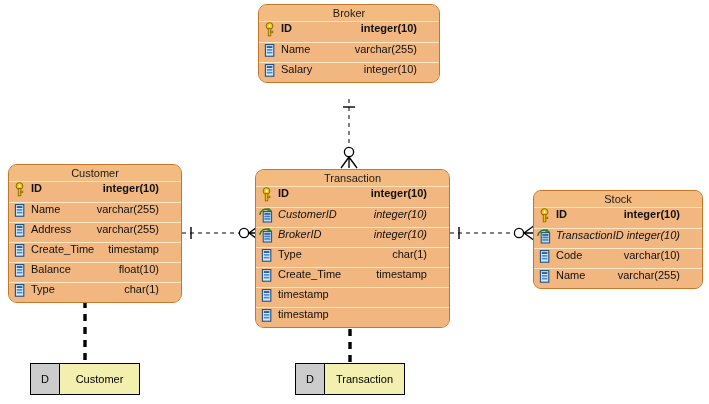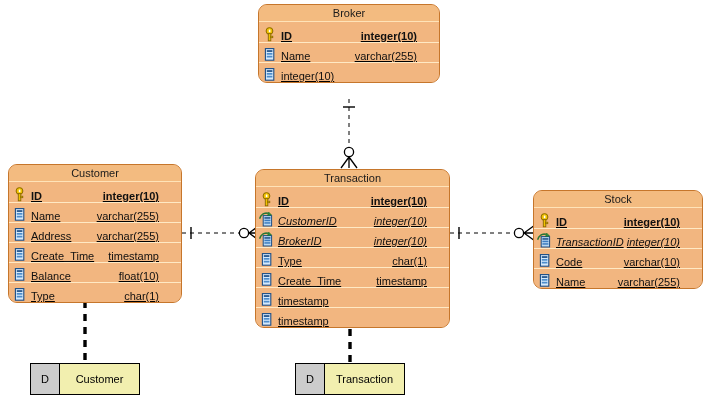--- a/index.html
+++ b/index.html
@@ -40,26 +40,25 @@
     font-size: 11px;
     color: #1a1a1a;
     background: #F3BB80;
     border-bottom: 1px solid #FFE3B8;
   }
   .entity-body {
     background: #F2B680;
   }
   .row {
     display: flex;
-    align-items: flex-end;
+    align-items: flex-start;
     height: 20px;
     border-top: 1px solid #FFE9C4;
     padding-left: 3px;
     box-sizing: border-box;
-    text-decoration: underline;
   }
   .row:first-child { border-top: none; }
   .row .ico {
     width: 15px;
     height: 15px;
     flex: 0 0 15px;
     position: relative;
     margin-right: 4px;
   }
   .row .col-name {
@@ -191,20 +190,21 @@
           </div>
           <div class="row ">
             <span class="ico">
               <svg width="15" height="15" viewBox="0 0 15 15">
                 <rect x="3.4" y="1.6" width="8.4" height="11.6" fill="#D6E9FA" stroke="#1C4E86" stroke-width="1.1"></rect>
                 <rect x="4.8" y="3.2" width="5.6" height="1.7" fill="#1C4E86"></rect>
                 <rect x="4.8" y="6.0" width="5.6" height="1.7" fill="#4E8DCB"></rect>
                 <rect x="4.8" y="8.8" width="5.6" height="1.7" fill="#4E8DCB"></rect>
               </svg>
             </span>
+            <span class="col-name">Salary</span>
             <span class="col-type">integer(10)</span>
           </div>
         </div>
       </div>
       <div class="entity" style="left: 8px; top: 164px; width: 174px;">
         <div class="entity-header">Customer</div>
         <div class="entity-body">
           <div class="row pk">
             <span class="ico">
               <svg width="15" height="15" viewBox="0 0 15 15">
@@ -361,21 +361,21 @@
                 <rect x="3.4" y="1.6" width="8.4" height="11.6" fill="#D6E9FA" stroke="#1C4E86" stroke-width="1.1"></rect>
                 <rect x="4.8" y="3.2" width="5.6" height="1.7" fill="#1C4E86"></rect>
                 <rect x="4.8" y="6.0" width="5.6" height="1.7" fill="#4E8DCB"></rect>
                 <rect x="4.8" y="8.8" width="5.6" height="1.7" fill="#4E8DCB"></rect>
               </svg>
             </span>
             <span class="col-type">timestamp</span>
           </div>
         </div>
       </div>
-      <div class="entity" style="left: 533px; top: 190px; width: 170px;">
+      <div class="entity" style="left: 533px; top: 190px; width: 170px; border-radius: 8px;">
         <div class="entity-header">Stock</div>
         <div class="entity-body">
           <div class="row pk">
             <span class="ico">
               <svg width="15" height="15" viewBox="0 0 15 15">
                 <circle cx="7.5" cy="4" r="3.4" fill="#F2C200" stroke="#8A6A00" stroke-width="1"></circle>
                 <rect x="6.8" y="2.6" width="1.6" height="2.6" fill="#ffffff"></rect>
                 <rect x="6.3" y="6.6" width="2.5" height="7.2" fill="#F2C200" stroke="#8A6A00" stroke-width="0.9"></rect>
                 <rect x="8.6" y="9.2" width="2.2" height="1.5" fill="#F2C200" stroke="#8A6A00" stroke-width="0.8"></rect>
               </svg>

